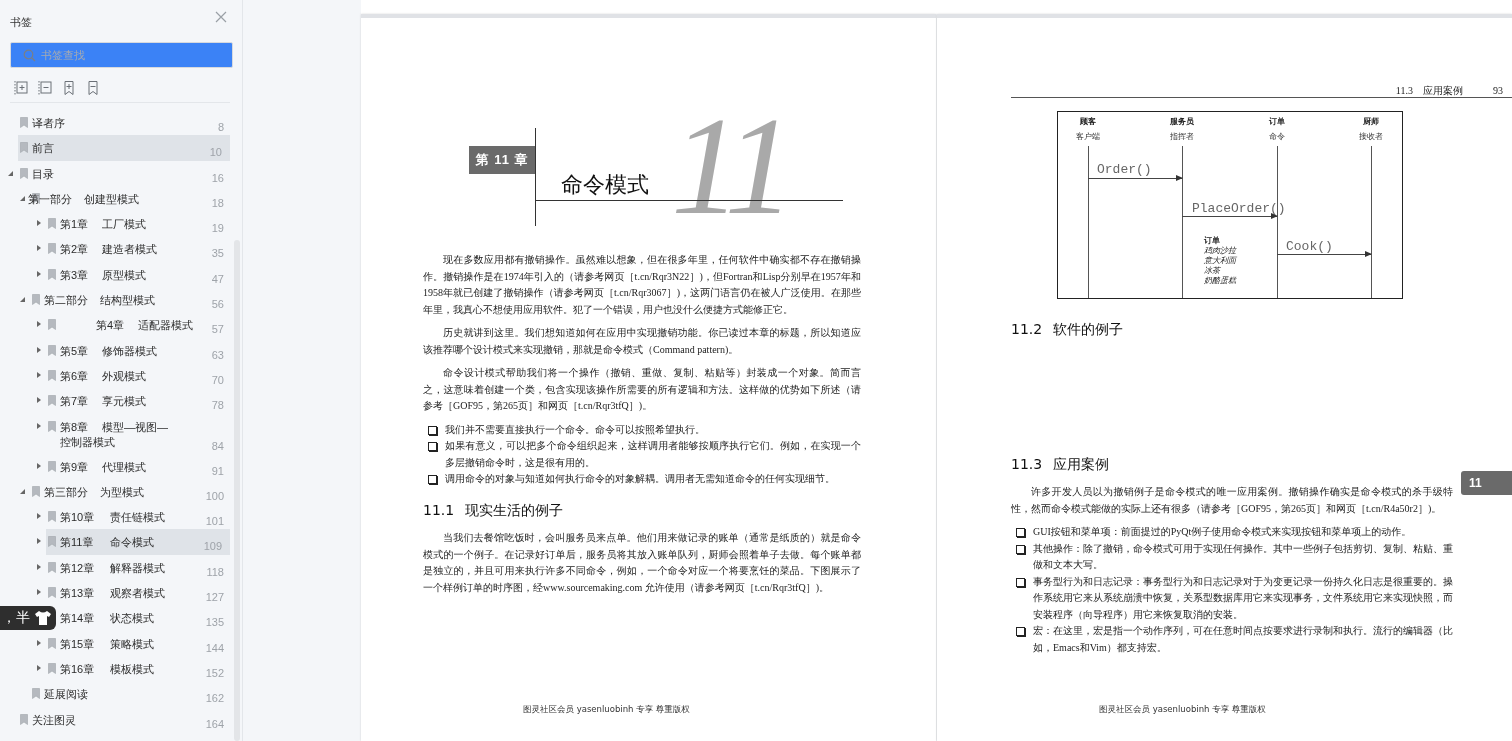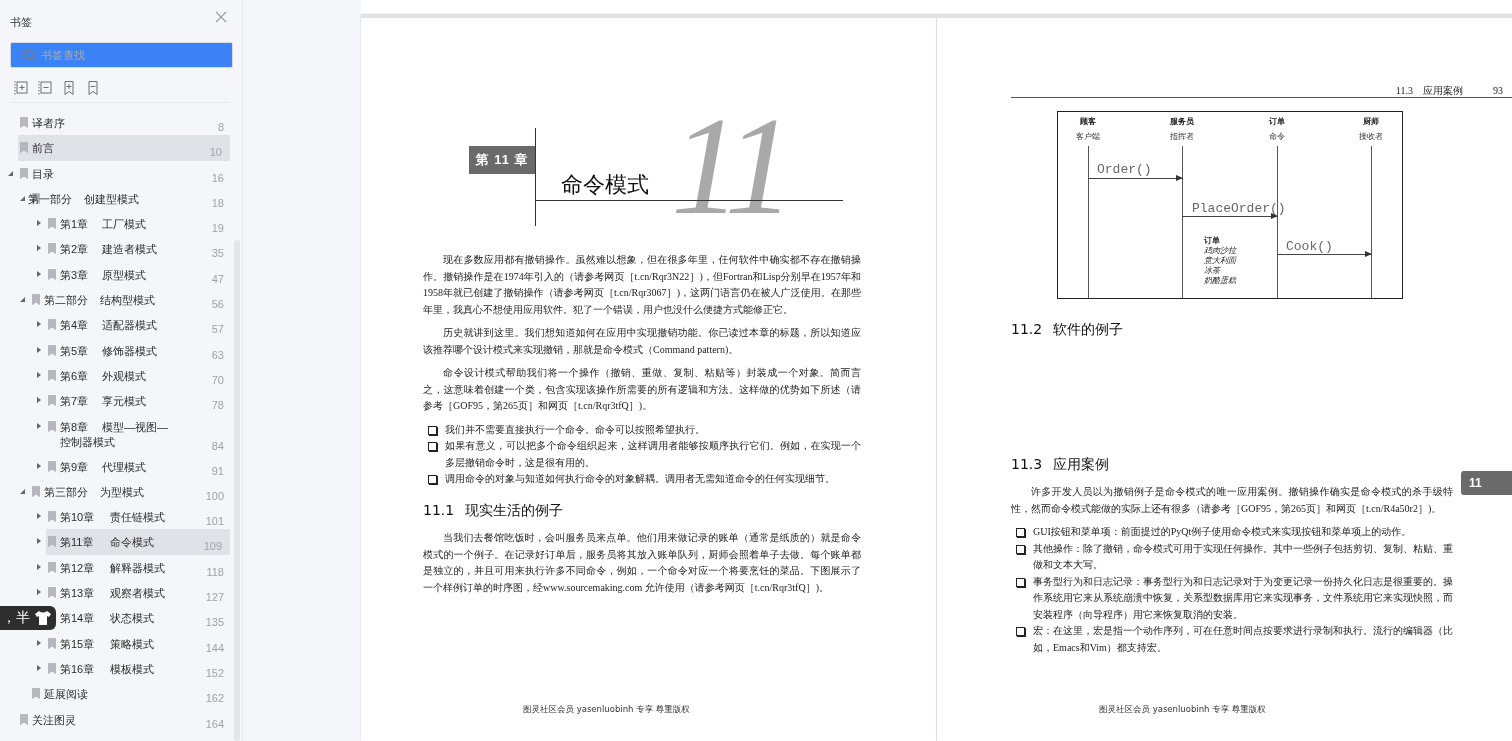--- a/index.html
+++ b/index.html
@@ -187,21 +187,21 @@
         <span class="lbl" style="left: 44px;"><span class="ch" style="min-width: 56px;">第二部分</span><span>结构型模式</span></span>
         <span class="pg">56</span>
       </div>
       <div class="sb-item">
         <svg class="caret" viewBox="0 0 6 8" style="left: 36px;">
           <path d="M1 1 L5 4 L1 7 Z" fill="#666"></path>
         </svg>
         <svg class="bm" viewBox="0 0 8 11" style="left: 48px;">
           <path d="M0.5 0.5 H7.5 V10.5 L4 8 L0.5 10.5 Z" fill="#b5b9bf" stroke="#a0a4aa" stroke-width="0.6"></path>
         </svg>
-        <span class="lbl" style="left: 60px;"><span class="ch" style="min-width: 42px;">第4章</span><span>适配器模式</span></span>
+        <span class="lbl" style="left: 60px;"><span class="ch" style="min-width: 42px; margin-left: 36px;">第4章</span><span>适配器模式</span></span>
         <span class="pg">57</span>
       </div>
       <div class="sb-item">
         <svg class="caret" viewBox="0 0 6 8" style="left: 36px;">
           <path d="M1 1 L5 4 L1 7 Z" fill="#666"></path>
         </svg>
         <svg class="bm" viewBox="0 0 8 11" style="left: 48px;">
           <path d="M0.5 0.5 H7.5 V10.5 L4 8 L0.5 10.5 Z" fill="#b5b9bf" stroke="#a0a4aa" stroke-width="0.6"></path>
         </svg>
         <span class="lbl" style="left: 60px;"><span class="ch" style="min-width: 42px;">第5章</span><span>修饰器模式</span></span>

